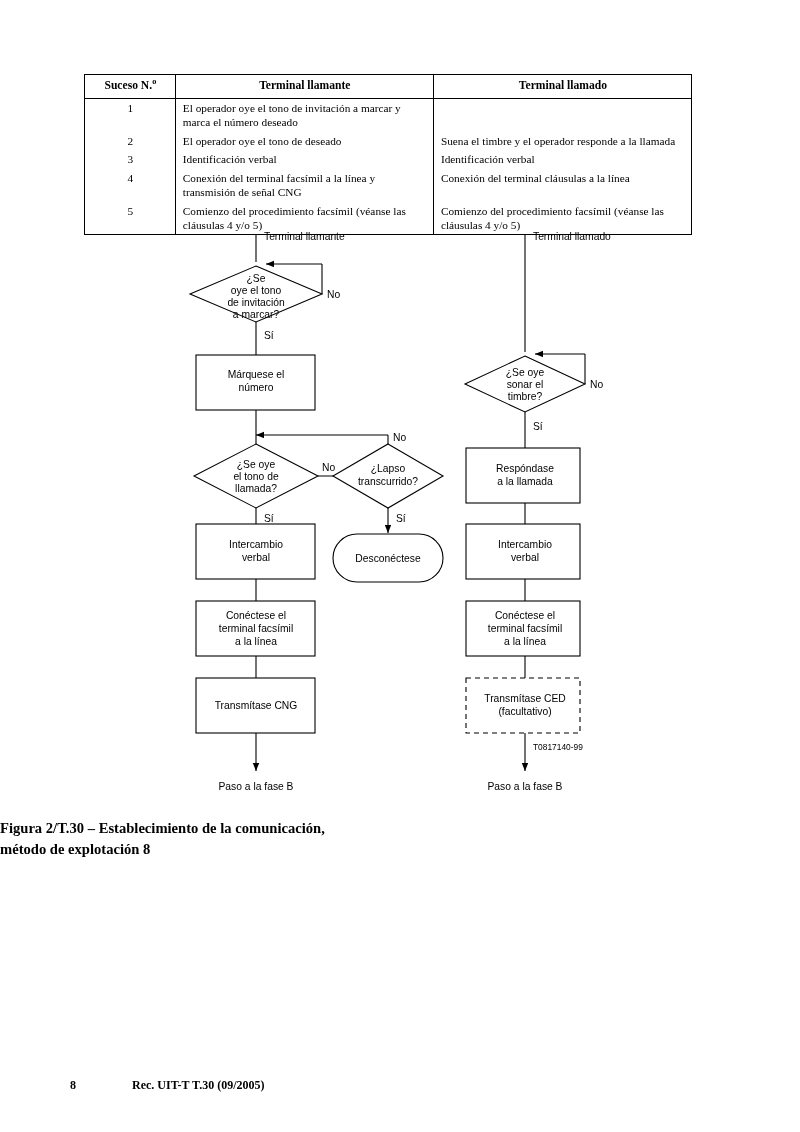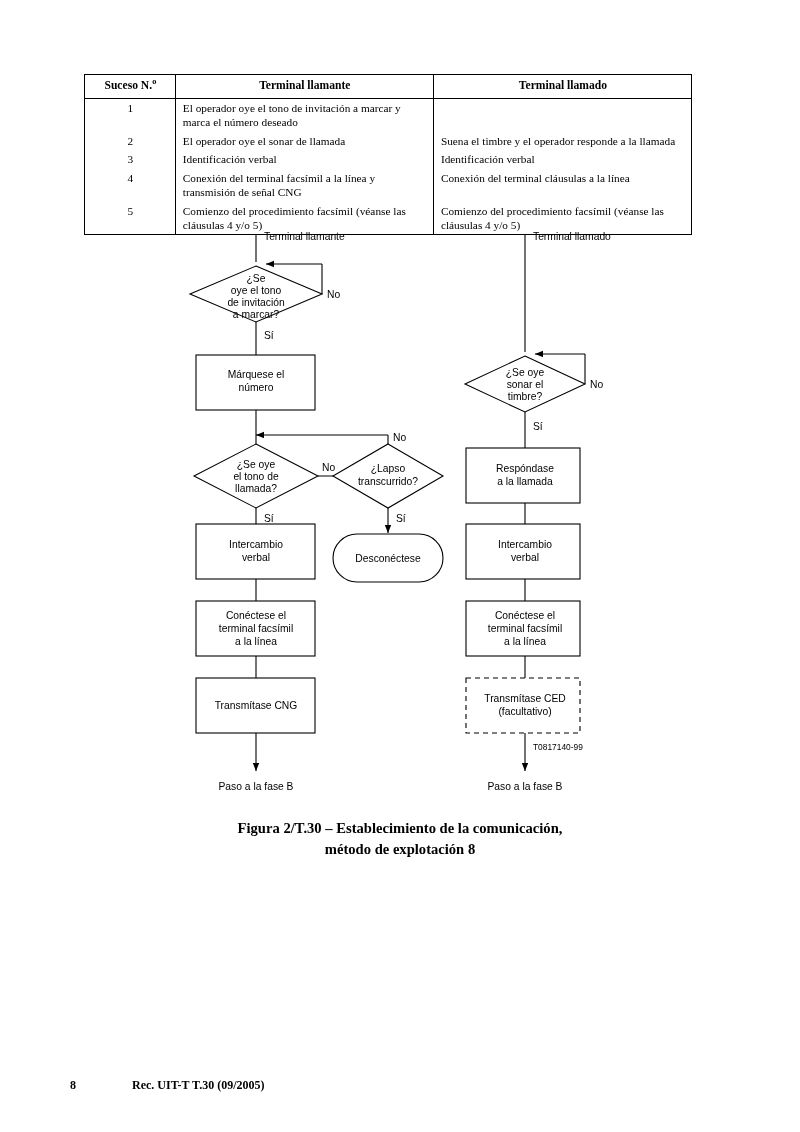--- a/index.html
+++ b/index.html
@@ -79,21 +79,20 @@
   .n-label  { font-size: 10.3px; }
   .n-box    { font-size: 10.3px; }
   .n-small  { font-size: 8.4px; }
 
   
   .fig-caption {
     position: absolute;
     left: 0;
     top: 818px;
     width: 800px;
-    text-align: center;
     font-weight: bold;
     font-size: 14.6px;
     line-height: 1.45;
   }
 
   
   .footer {
     position: absolute;
     left: 70px;
     top: 1078px;
@@ -118,21 +117,21 @@
     </tr>
   </thead>
   <tbody>
     <tr>
       <td class="num pad-top">1</td>
       <td class="colA pad-top">El operador oye el tono de invitación a marcar y marca el número deseado</td>
       <td class="colB pad-top"></td>
     </tr>
     <tr>
       <td class="num pad-top">2</td>
-      <td class="colA pad-top">El operador oye el sonar de llamada</td>
+      <td class="colA pad-top">El operador oye el tono de deseado</td>
       <td class="colB pad-top">Suena el timbre y el operador responde a la llamada</td>
     </tr>
     <tr>
       <td class="num">3</td>
       <td class="colA">Identificación verbal</td>
       <td class="colB">Identificación verbal</td>
     </tr>
     <tr>
       <td class="num">4</td>
       <td class="colA">Conexión del terminal facsímil a la línea y transmisión de señal CNG</td>

